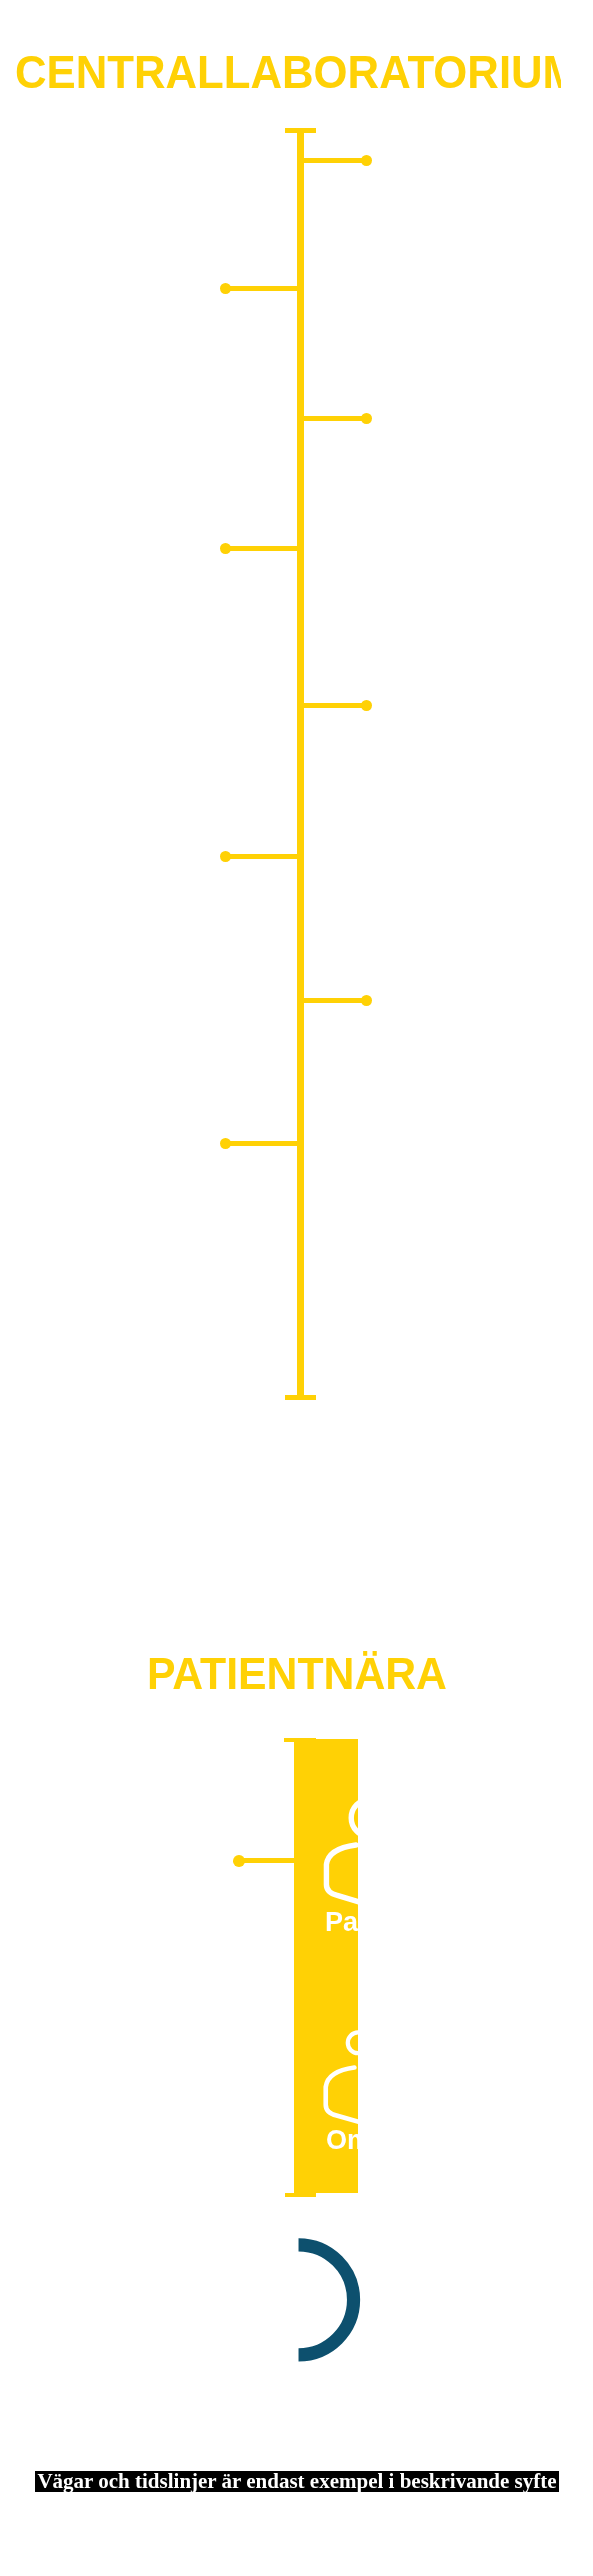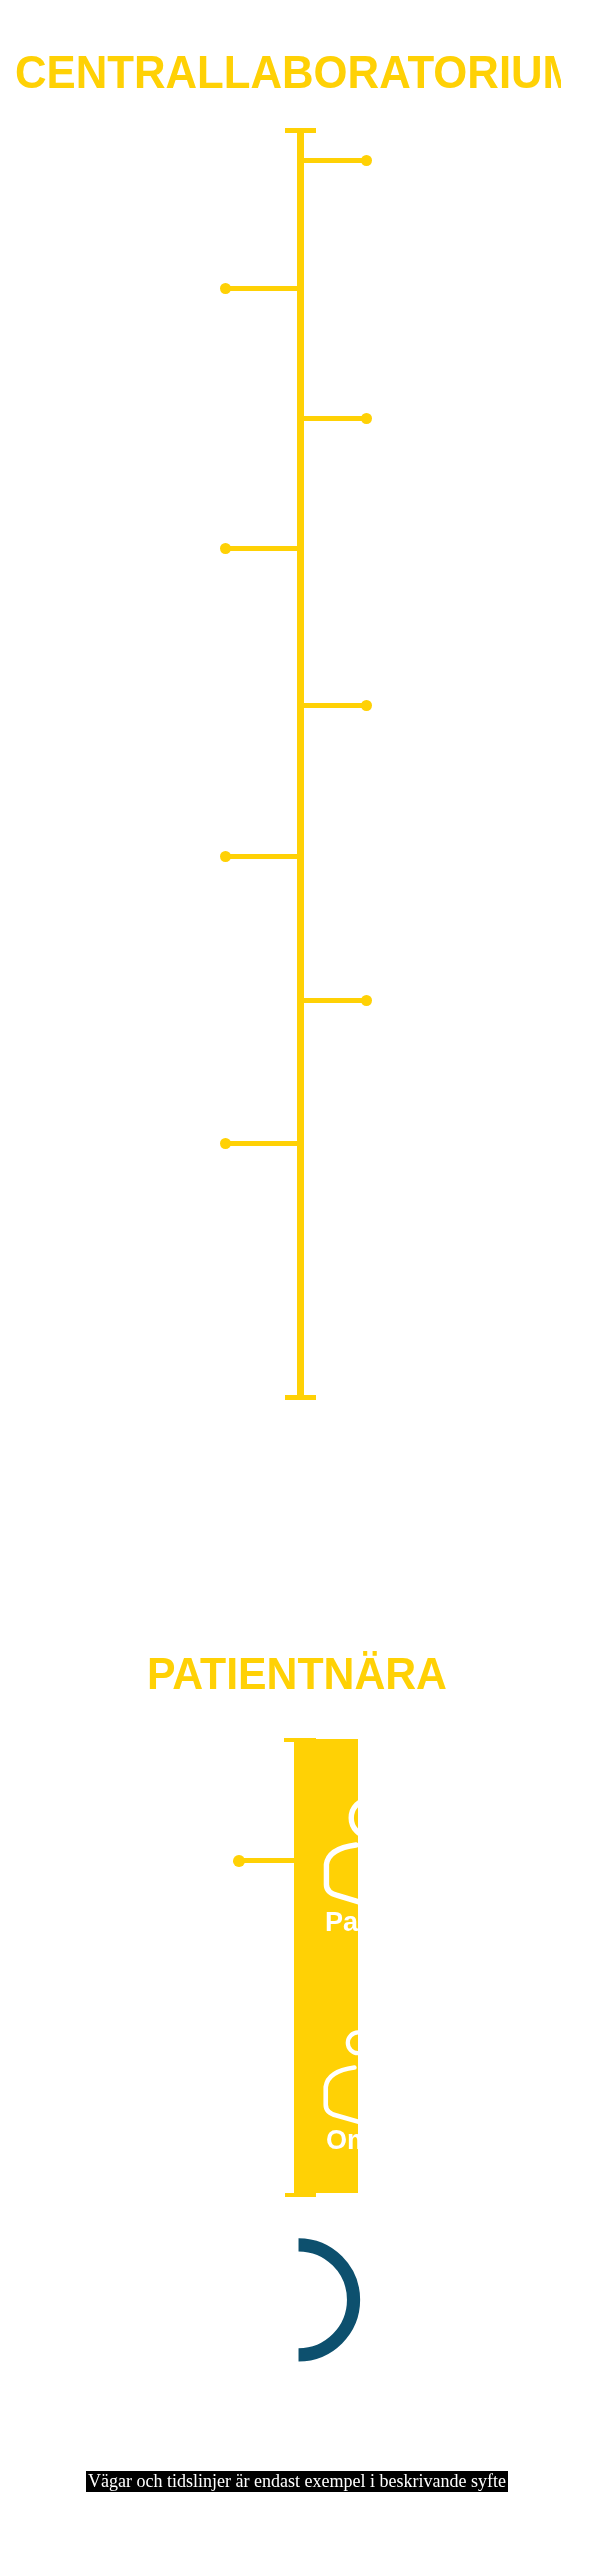--- a/index.html
+++ b/index.html
@@ -58,22 +58,23 @@
 
   #arc-svg{position:absolute;left:286px;top:2227px;}
 
   #footnote-wrap{
     position:absolute;top:2471px;left:0;width:594px;text-align:center;
   }
   #footnote-text{
     display:inline-block;
     background:var(--c-black);color:var(--c-white);
     font-family:"Liberation Serif",serif;
-    font-size:18px;line-height:21px;padding:0 2px;
+    font-size:21px;line-height:21px;padding:0 2px;
     white-space:nowrap;
+    font-weight:bold;
   }
 </style>
 </head>
 <body>
 
 <div id="canvas">
 
   <div class="big-title" id="title-central">CENTRALLABORATORIUM</div>
 
   <div class="v-line" id="tl1-line"></div>

